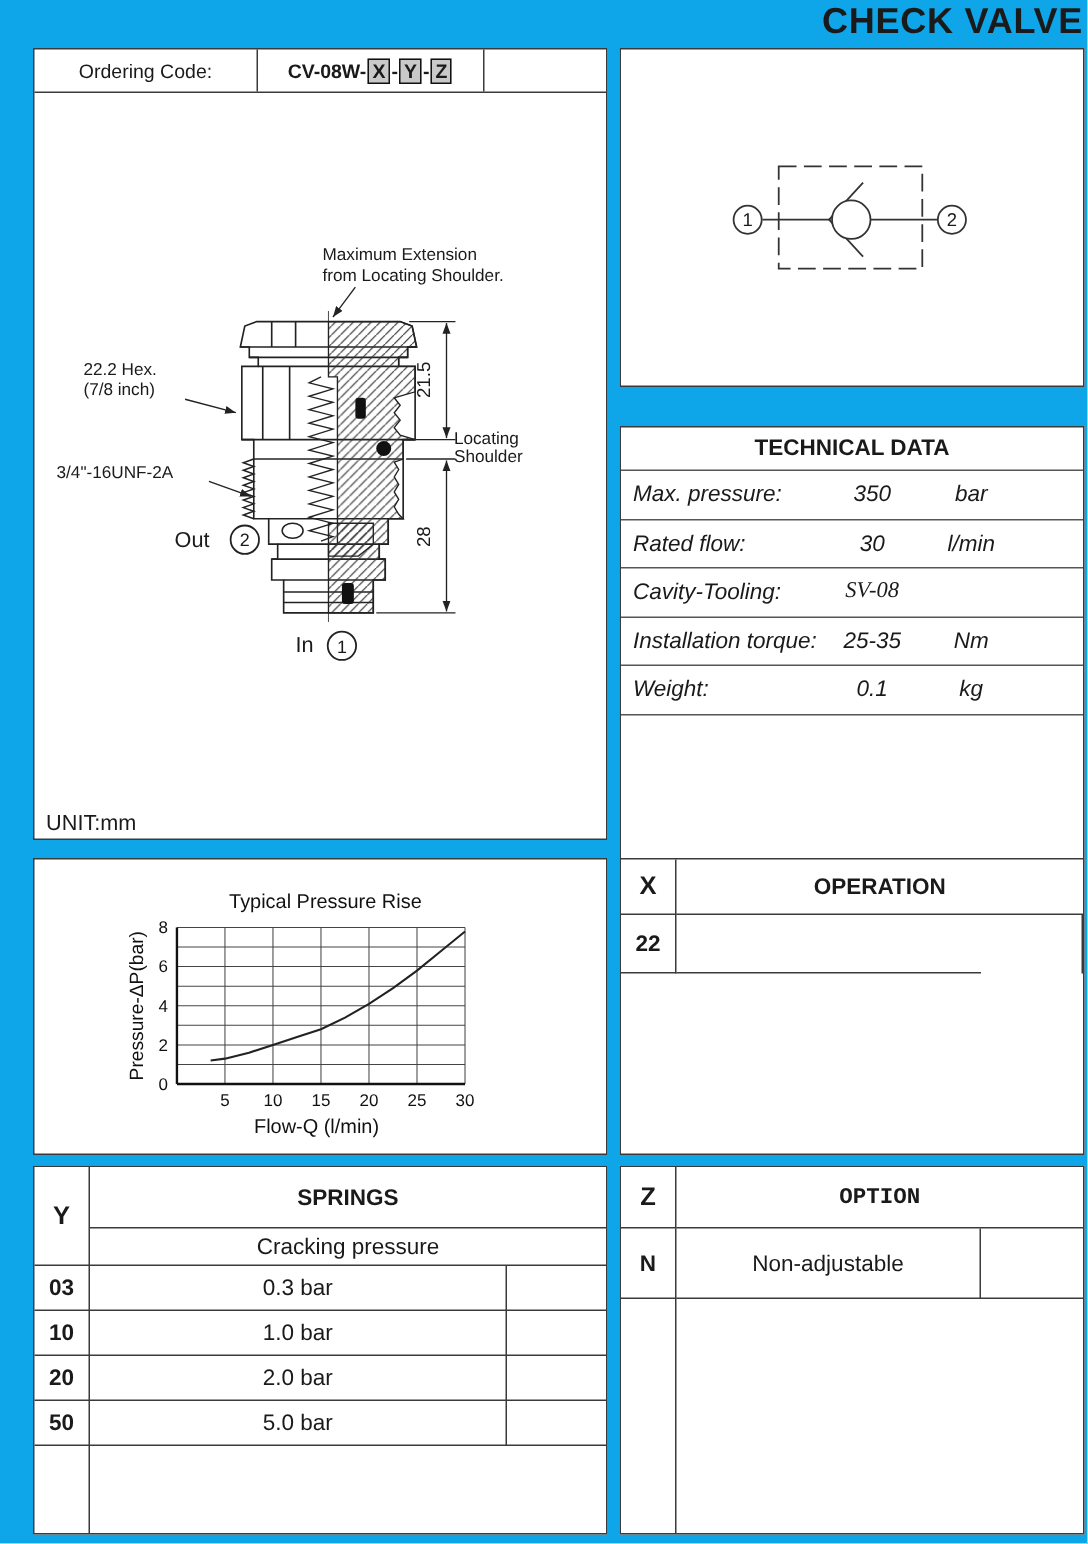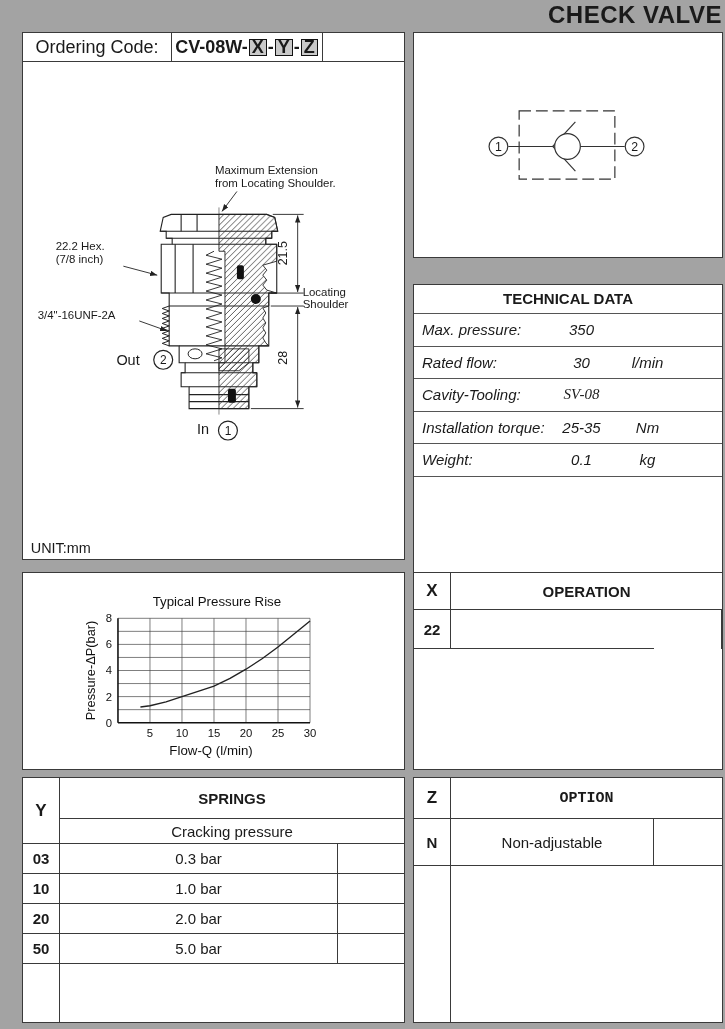--- a/index.html
+++ b/index.html
@@ -1,24 +1,24 @@
 <!DOCTYPE html>
 <html><head>
 <meta charset="utf-8">
 <style>
   html,body{margin:0;padding:0;background:#fff;}
-  #page{position:relative;width:725px;height:1029px;background:#a3a3a3;overflow:hidden;
+  #page{position:relative;width:725px;height:1029px;background:#0ea5e9;overflow:hidden;
         font-family:"Liberation Sans",sans-serif;color:#1a1a1a;}
   .panel{position:absolute;border:1.6px solid #3a3a3a;background:#fff;box-sizing:border-box;}
   #main-title{position:absolute;top:1px;right:3px;font-size:24px;font-weight:bold;letter-spacing:.5px;}
 
   
   #order-draw{left:22px;top:32px;width:383px;height:528px;}
   #order-row{display:flex;height:28px;border-bottom:1.6px solid #3a3a3a;align-items:stretch;}
-  #order-row .oc{display:flex;align-items:center;justify-content:center;font-size:18px;box-sizing:border-box;}
+  #order-row .oc{display:flex;align-items:center;justify-content:center;font-size:13px;box-sizing:border-box;}
   .c1{width:149px;border-right:1.6px solid #3a3a3a;}
   .c2{width:151px;border-right:1.6px solid #3a3a3a;font-weight:bold;font-size:15.5px;}
   .c3{flex:1;}
   .code-box{display:inline-block;border:1.5px solid #111;background:#c9c9c9;padding:0 2px;
             margin:0 1px;font-weight:bold;line-height:15px;}
 
   
   #tech{left:413px;top:284px;width:310px;height:292px;}
   .tech-head{height:28px;line-height:28px;text-align:center;font-weight:bold;font-size:15px;border-bottom:1px solid #555;}
   .tech-row{display:grid;grid-template-columns:140px 55px 1fr;height:31.5px;line-height:31.5px;
@@ -174,20 +174,21 @@
       <circle cx="223" cy="115" r="9.5" fill="#fff" stroke="#333" stroke-width="1.2"></circle>
       <text x="223" y="119.5" text-anchor="middle" font-size="12.5" fill="#1a1a1a">2</text>
     </svg>
   </div>
 
   <div class="panel" id="tech">
     <div class="tech-head">TECHNICAL DATA</div>
     <div class="tech-row">
       <div class="lbl">Max. pressure:</div>
       <div class="val">350</div>
+      <div class="unt">bar</div>
     </div>
     <div class="tech-row">
       <div class="lbl">Rated flow:</div>
       <div class="val">30</div>
       <div class="unt">l/min</div>
     </div>
     <div class="tech-row">
       <div class="lbl">Cavity-Tooling:</div>
       <div class="val serif">SV-08</div>
       <div class="unt"></div>

